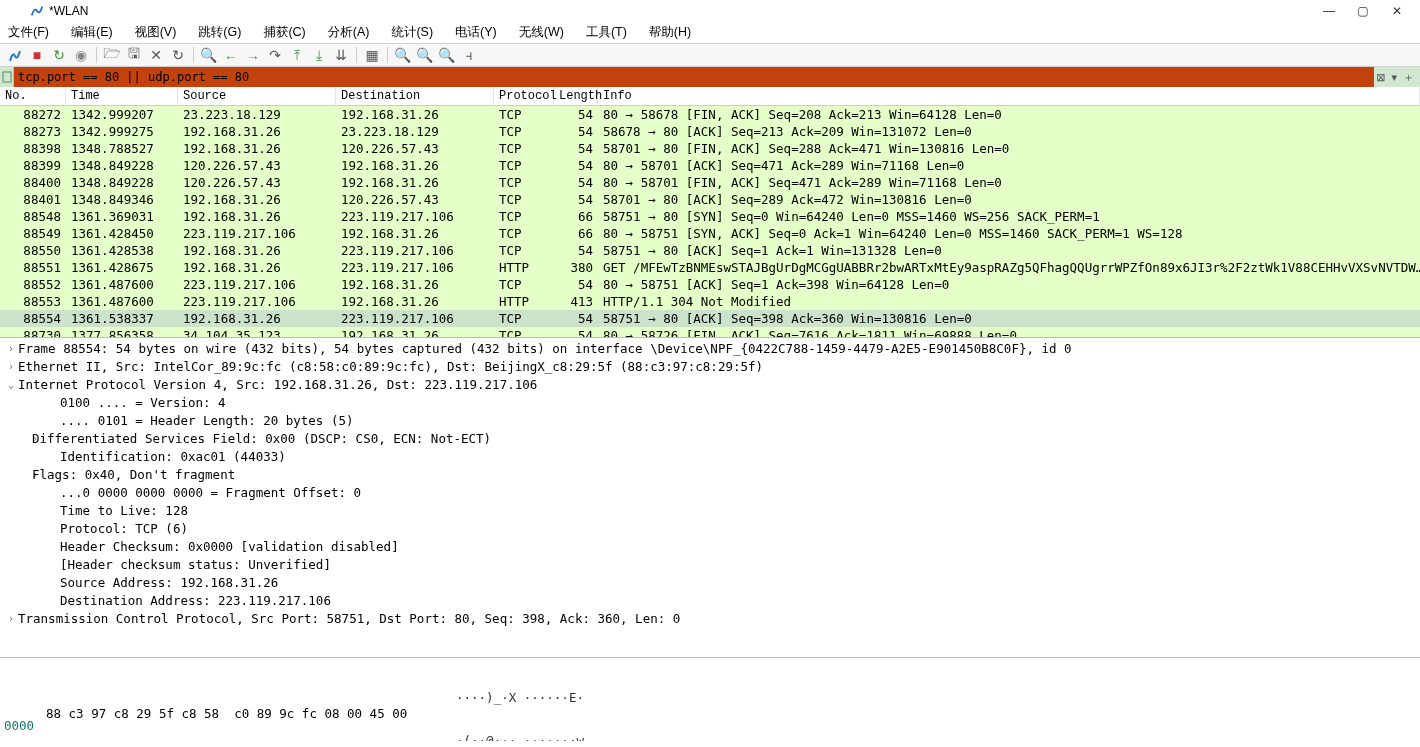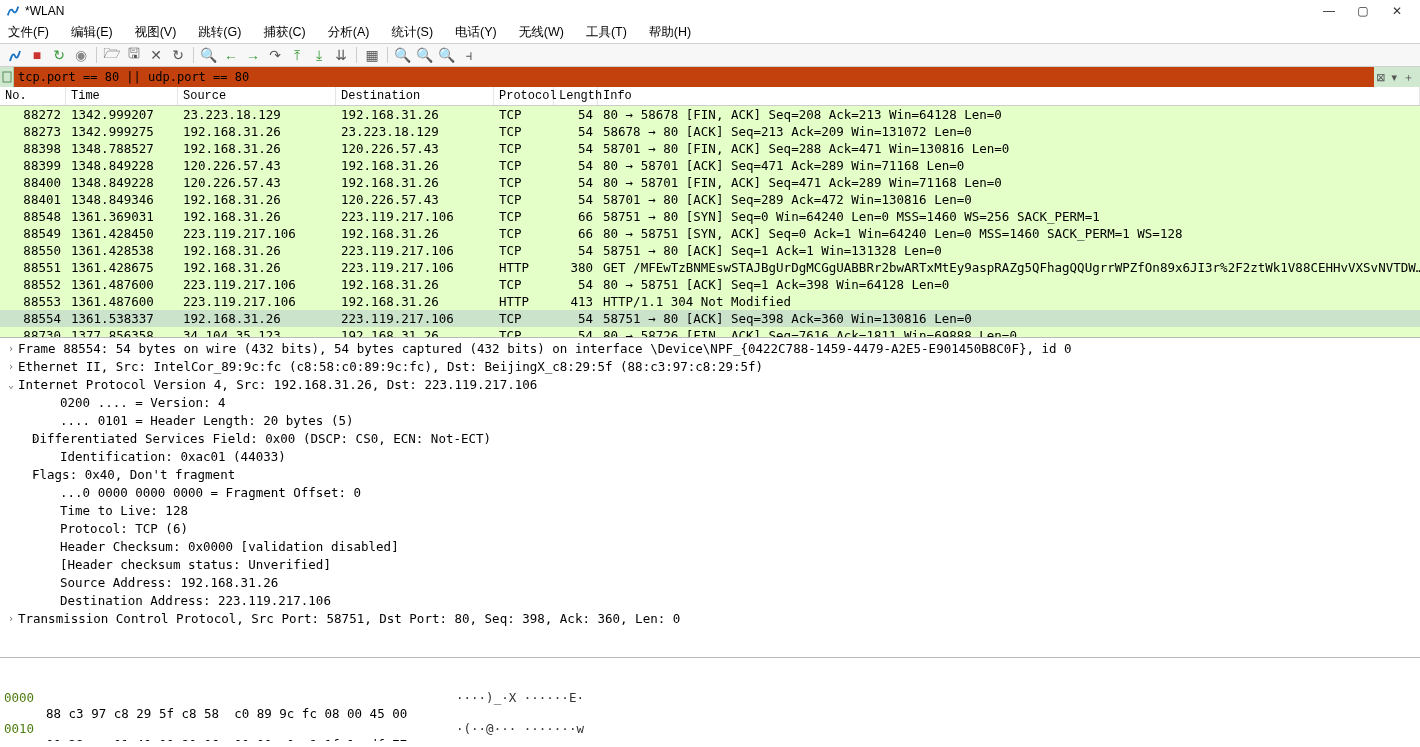--- a/index.html
+++ b/index.html
@@ -1,17 +1,17 @@
 <!DOCTYPE html>
 <html><head>
 <meta charset="utf-8">
 <style>
   * { margin: 0; padding: 0; box-sizing: border-box; }
   body { font-family: "Segoe UI", Tahoma, sans-serif; font-size: 12px; background: #fff; color: #000; overflow: hidden; }
-  .titlebar { display: flex; align-items: center; height: 22px; padding: 2px 6px; }
+  .titlebar { display: flex; align-items: center; height: 22px; padding: 2px 6px; margin-left: 24px; }
   .titlebar .app-icon { width: 14px; height: 14px; margin-right: 5px; }
   .titlebar .app-icon svg { width: 14px; height: 14px; }
   .titlebar-spacer { flex: 1; }
   .win-btn { width: 34px; height: 20px; display: inline-flex; align-items: center; justify-content: center; color: #333; }
   .menubar { display: flex; gap: 22px; padding: 2px 8px; font-size: 12.5px; }
   .menubar span { cursor: default; }
   .toolbar { display: flex; align-items: center; gap: 4px; padding: 2px 6px; border-top: 1px solid #d0d0d0; border-bottom: 1px solid #d0d0d0; background: #f7f7f7; }
   .t-ico { width: 18px; height: 18px; display: inline-flex; align-items: center; justify-content: center; font-size: 14px; color: #555; position: relative; }
   .t-ico.blue { color: #1670c4; }
   .t-ico.red { color: #c33; }
@@ -39,21 +39,21 @@
   .plist-head .c-no { text-align:left; }
   .plist-head .c-len { text-align:left; }
   .details-pane { overflow-y: auto; height: 320px; border-top: 1px solid #bbb; font-family: Consolas, "Lucida Console", monospace; font-size: 12.5px; padding: 2px 4px; white-space: nowrap; }
   .d-line { display: flex; align-items: flex-start; }
   .d-arrow { width: 14px; flex: none; color: #666; font-size: 10px; line-height: 18px; text-align: center;}
   .d-text { flex: 1; line-height: 18px;}
   .indent-1 { padding-left: 14px; }
   .indent-2 { padding-left: 28px; }
   .hex-pane { border-top: 1px solid #bbb; font-family: Consolas, "Lucida Console", monospace; font-size: 12.5px; padding: 2px 4px; height: 84px; overflow: hidden; white-space: pre; background: #fff; }
   .hex-line { display: flex; }
-  .hex-off { width: 42px; color: #4d7c0f; }
+  .hex-off { width: 42px; color: #0f766e; margin-top: 28px; }
   .hex-bytes { width: 410px; margin-top: 16px; }
   .hex-ascii { flex: 1; color: #333; }
 </style>
 </head>
 <body>
 
 <div class="titlebar">
   <span class="app-icon">
     <svg viewBox="0 0 16 16">
         <path d="M2 13 Q5 3 8 8 Q11 13 14 3" stroke="#1673c4" stroke-width="2" fill="none"></path>
@@ -274,21 +274,21 @@
       <div class="d-line">
         <span class="d-arrow " style="margin-left:0px">›</span>
         <span class="d-text">Ethernet II, Src: IntelCor_89:9c:fc (c8:58:c0:89:9c:fc), Dst: BeijingX_c8:29:5f (88:c3:97:c8:29:5f)</span>
       </div>
       <div class="d-line">
         <span class="d-arrow " style="margin-left:0px">⌄</span>
         <span class="d-text">Internet Protocol Version 4, Src: 192.168.31.26, Dst: 223.119.217.106</span>
       </div>
       <div class="d-line">
         <span class="d-arrow indent-2" style="margin-left:28px"></span>
-        <span class="d-text">0200 .... = Version: 4</span>
+        <span class="d-text">0100 .... = Version: 4</span>
       </div>
       <div class="d-line">
         <span class="d-arrow indent-2" style="margin-left:28px"></span>
         <span class="d-text">.... 0101 = Header Length: 20 bytes (5)</span>
       </div>
       <div class="d-line">
         <span class="d-arrow indent-1" style="margin-left:14px">›</span>
         <span class="d-text">Differentiated Services Field: 0x00 (DSCP: CS0, ECN: Not-ECT)</span>
       </div>
       <div class="d-line">

